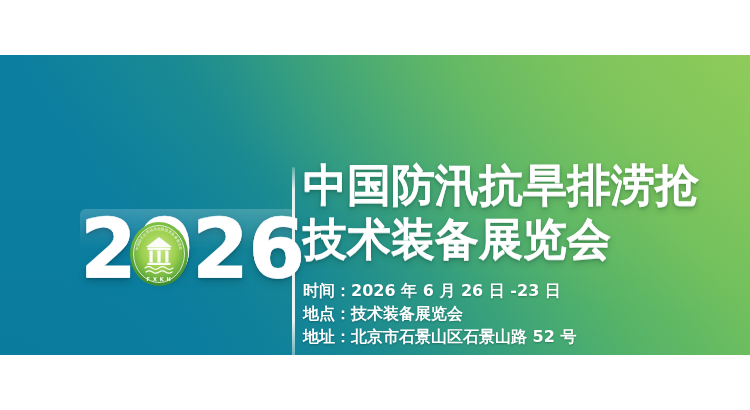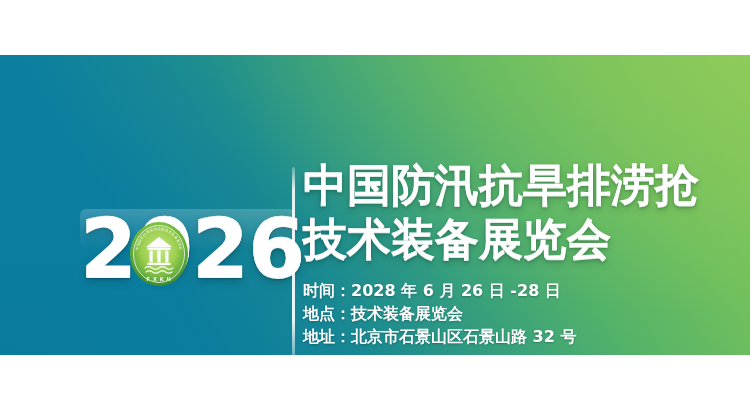--- a/index.html
+++ b/index.html
@@ -206,25 +206,25 @@
     </div>
 
     <div class="divider"></div>
 
     <div class="right-col">
       <div class="headline line1">中国防汛抗旱排涝抢</div>
       <div class="headline line2">技术装备展览会</div>
 
       <div class="info">
         <div class="info-line">
-          <span class="info-label">时间：</span><span>2028 年 6 月 26 日 -28 日</span>
+          <span class="info-label">时间：</span><span>2026 年 6 月 26 日 -23 日</span>
         </div>
         <div class="info-line">
           <span class="info-label">地点：</span><span>技术装备展览会</span>
         </div>
         <div class="info-line">
-          <span class="info-label">地址：</span><span>北京市石景山区石景山路 32 号</span>
+          <span class="info-label">地址：</span><span>北京市石景山区石景山路 52 号</span>
         </div>
       </div>
     </div>
 
   </div>
 </div>
 
 </body></html>

